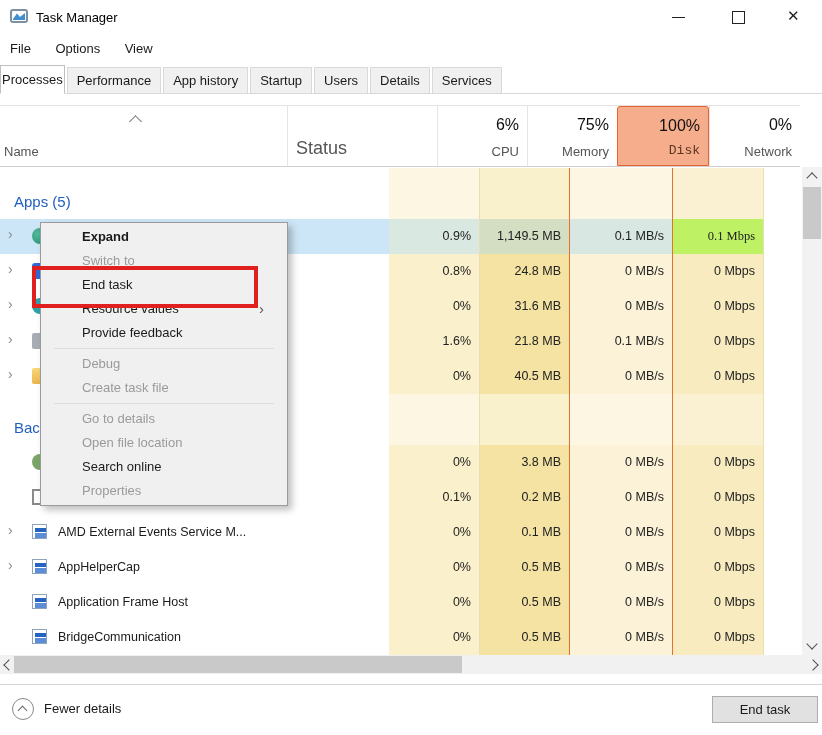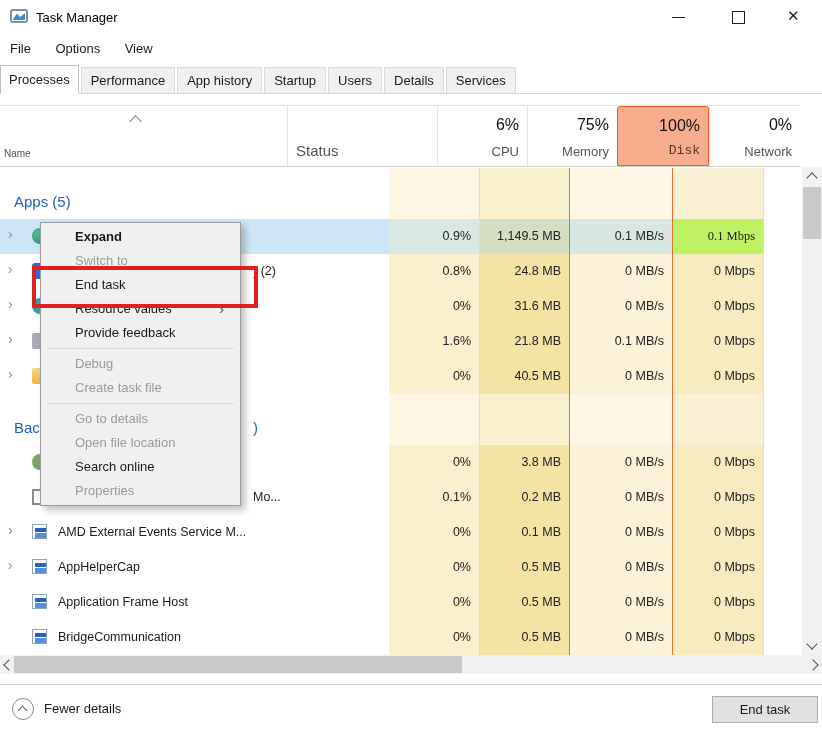--- a/index.html
+++ b/index.html
@@ -19,29 +19,29 @@
   
   .menubar{position:absolute;top:38px;left:0;height:24px;}
   .menu-item{display:inline-block;padding:3px 10px;font-size:13px;color:#1a1a1a;}
   .menu-item:first-child{}
 
   
   .tabs{position:absolute;top:66px;left:0;right:0;height:27px;display:flex;align-items:flex-end;
         border-bottom:1px solid #d9d9d9;}
   .tab{margin-right:2px;margin-bottom:-1px;padding:5px 9px;background:#f0f0f0;
        border:1px solid #d9d9d9;font-size:13px;color:#1a1a1a;white-space:nowrap;}
-  .tab[data-variant="active"]{background:#fff;border-color:#bfbfbf;border-bottom-color:#fff;padding:6px 8px;}
+  .tab[data-variant="active"]{background:#fff;border-color:#bfbfbf;border-bottom-color:#fff;padding:6px 1px;}
 
   
   .thead{position:absolute;top:105px;left:0;width:800px;height:62px;background:#fff;
          border-top:1px solid #e3e3e3;border-bottom:1px solid #cfcfcf;box-sizing:border-box;}
-  .h-name{position:absolute;left:4px;bottom:7px;font-size:10px;color:#555;}
+  .h-name{position:absolute;left:4px;bottom:7px;font-size:13px;color:#555;}
   .sortcaret{position:absolute;left:131px;top:11px;width:8px;height:8px;
              border-left:1.3px solid #777;border-top:1.3px solid #777;transform:rotate(45deg);}
-  .h-status{position:absolute;left:296px;bottom:7px;font-size:15px;color:#555;}
+  .h-status{position:absolute;left:296px;bottom:7px;font-size:18px;color:#555;}
   .vsep{position:absolute;top:0;bottom:0;width:1px;background:#e5e5e5;}
   .hu{position:absolute;top:0;height:100%;box-sizing:border-box;border-left:1px solid #e5e5e5;}
   .hu[data-col="cpu"]{left:437px;width:90px;}
   .hu[data-col="memory"]{left:527px;width:90px;}
   .hu[data-col="disk"]{left:617px;width:92px;border:none;}
   .hu[data-col="network"]{left:709px;width:91px;}
   .hu[data-variant="hot"]{background:#f5ad8b;border:1px solid #e8632c;border-radius:3px 3px 0 0;}
   .hu .pct{position:absolute;top:10px;right:8px;font-size:16px;color:#111;}
   .hu .ulabel{position:absolute;bottom:7px;right:8px;font-size:13px;color:#555;}
   .hu[data-variant="hot"] .ulabel{color:#5a3423;font-family:Liberation Mono, monospace;}
@@ -100,22 +100,22 @@
   
   .statusbar{position:absolute;left:0;top:684px;width:822px;height:51px;border-top:1px solid #d4d4d4;background:#fff;box-sizing:border-box;}
   .fewer{position:absolute;left:12px;top:13px;height:24px;}
   .fd-circle{position:absolute;left:0;top:0;width:22px;height:22px;border:1px solid #8a8a8a;border-radius:50%;box-sizing:border-box;}
   .fd-chev{position:absolute;left:7px;top:9px;width:6px;height:6px;border-left:1.7px solid #666;border-top:1.7px solid #666;transform:rotate(45deg);}
   .fd-label{position:absolute;left:32px;top:3px;font-size:13px;color:#1a1a1a;white-space:nowrap;}
   .endtaskbtn{position:absolute;right:4px;top:11px;width:106px;height:27px;background:#e1e1e1;
               border:1px solid #adadad;font-size:13px;color:#1a1a1a;text-align:center;line-height:25px;box-sizing:border-box;}
 
   
-  .ctxmenu{position:absolute;left:40px;top:222px;width:201px;background:#f0f0f0;
-           border:1px solid #9b9b9b;box-shadow:4px 4px 7px rgba(0,0,0,0.25);padding:2px 4px;z-index:10;box-sizing:border-box;}
+  .ctxmenu{position:absolute;left:40px;top:222px;width:248px;background:#f0f0f0;
+           border:1px solid #9b9b9b;box-shadow:4px 4px 7px rgba(0,0,0,0.25);padding:2px 11px;z-index:10;box-sizing:border-box;}
   .mi{height:24px;line-height:24px;padding-left:30px;font-size:13px;color:#1a1a1a;position:relative;white-space:nowrap;}
   .mi[data-variant="bold"]{font-weight:bold;}
   .mi[data-variant="disabled"]{color:#9a9a9a;}
   .mi[data-variant="sep"]{height:1px;background:#dcdcdc;margin:3px 2px;padding:0;line-height:0;}
   .mi .mi-arrow{position:absolute;right:12px;top:0;color:#555;font-size:15px;}
 
   
   .annot{position:absolute;left:32px;top:266px;width:218px;height:34px;border:4px solid #e01f1f;z-index:20;}
 </style>
 </head>

